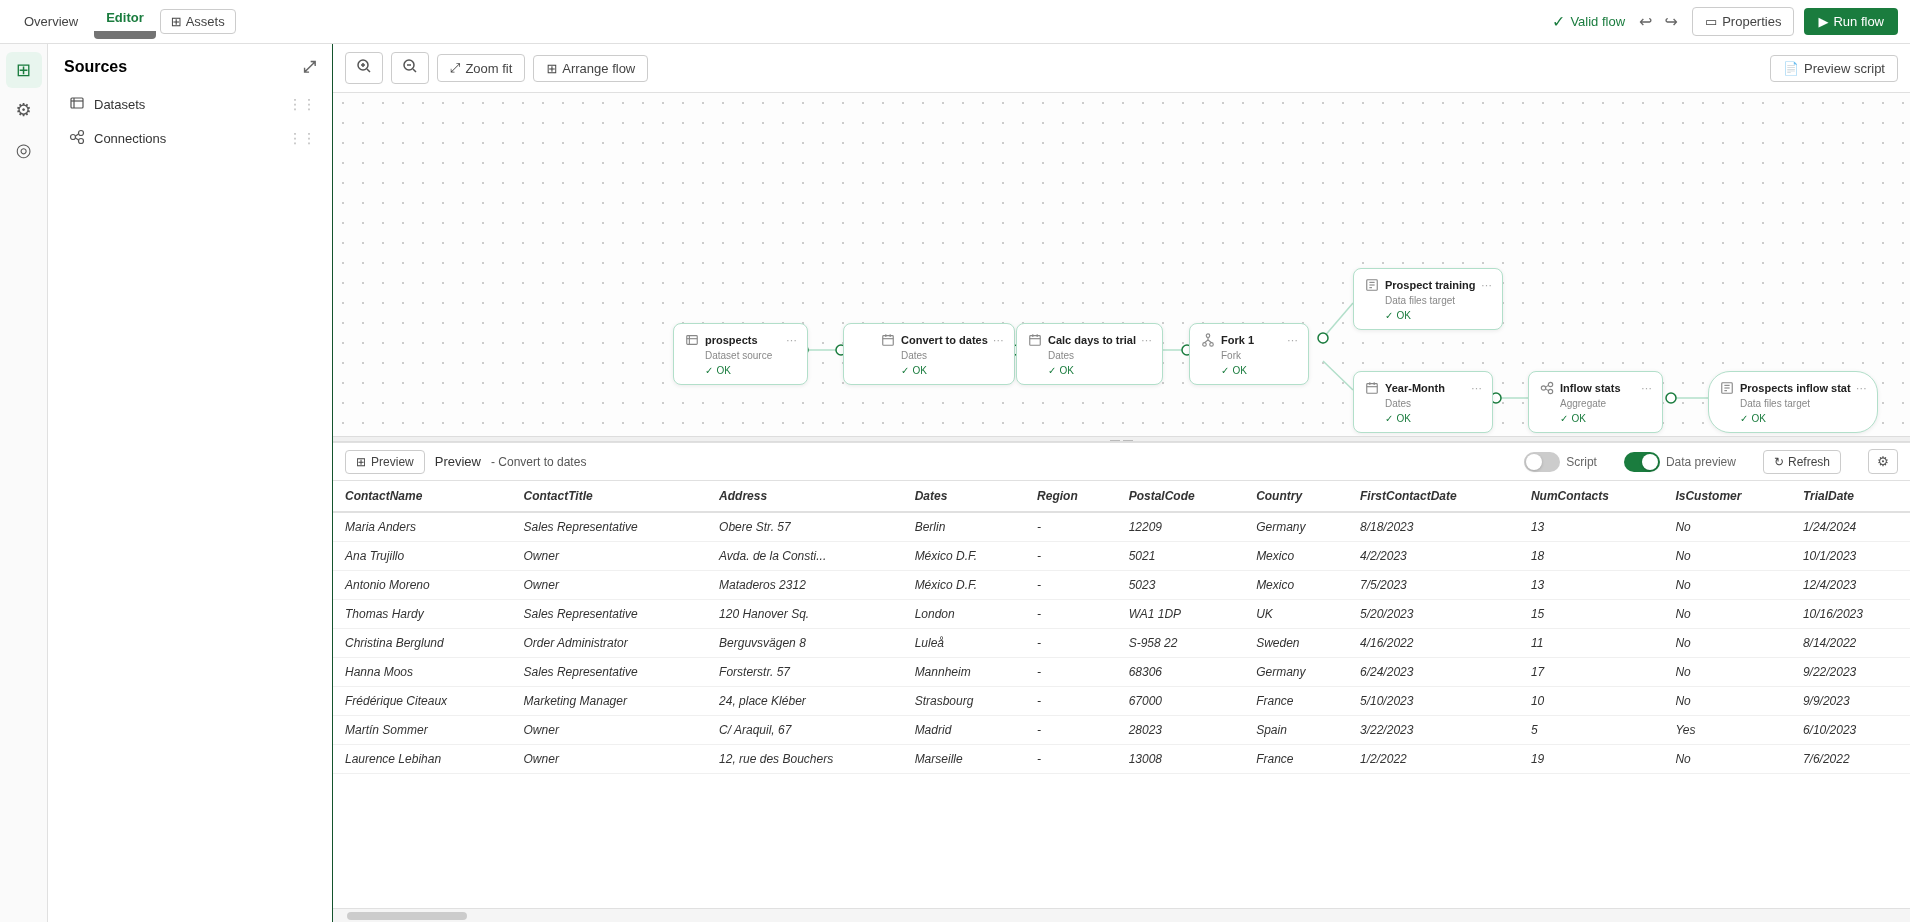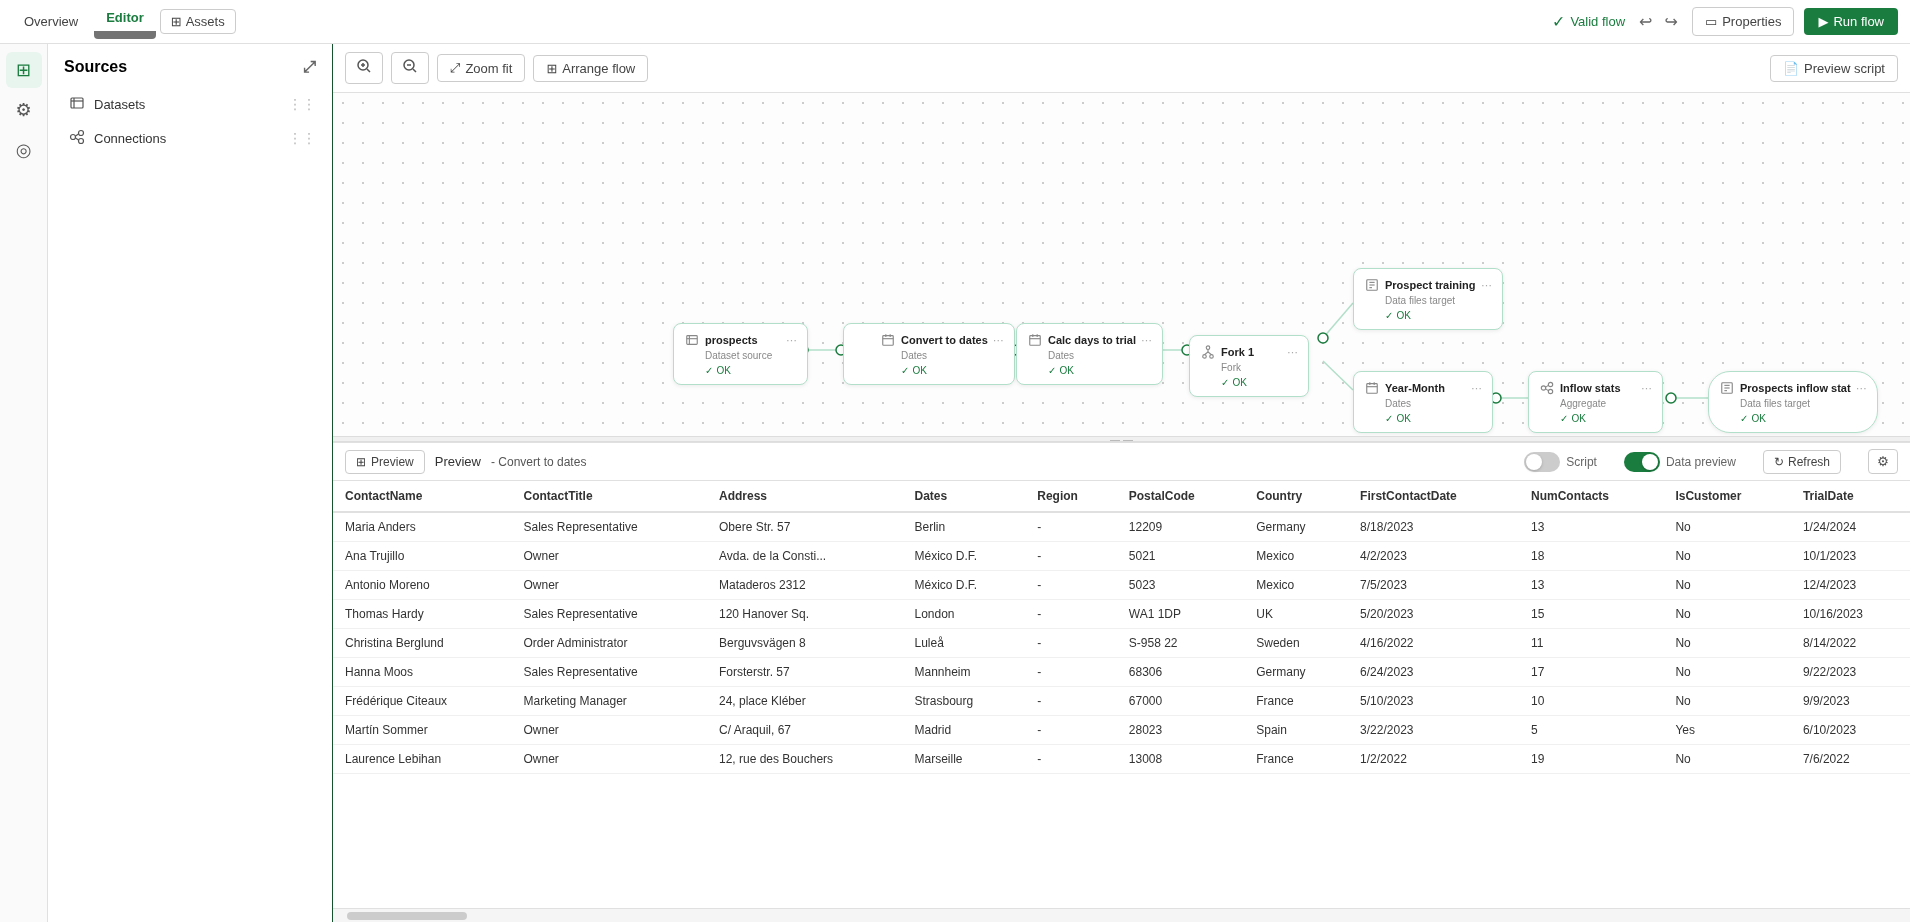--- a/index.html
+++ b/index.html
@@ -71,21 +71,21 @@
     .toggle-group { display: flex; align-items: center; gap: 6px; font-size: 12px; color: #666; }
     .toggle { width: 36px; height: 20px; border-radius: 10px; background: #ccc; position: relative; cursor: pointer; }
     .toggle.on { background: #1a7c3e; }
     .toggle-knob { width: 16px; height: 16px; background: #fff; border-radius: 50%; position: absolute; top: 2px; left: 2px; transition: left 0.2s; box-shadow: 0 1px 3px rgba(0,0,0,0.2); }
     .toggle.on .toggle-knob { left: 18px; }
     .refresh-btn { display: flex; align-items: center; gap: 4px; padding: 4px 10px; border: 1px solid #ccc; border-radius: 4px; cursor: pointer; font-size: 12px; color: #444; background: #fff; }
     .settings-btn { padding: 4px 8px; border: 1px solid #ccc; border-radius: 4px; cursor: pointer; background: #fff; color: #555; }
 
     
     .data-table-container { flex: 1; overflow: auto; }
-    .data-table { width: 100%; border-collapse: collapse; font-size: 12px; }
+    .data-table { width: 100%; border-collapse: collapse; font-size: 12px; font-style: italic; }
     .data-table th { padding: 8px 12px; text-align: left; font-weight: 600; color: #333; border-bottom: 2px solid #e0e0e0; white-space: nowrap; background: #fff; position: sticky; top: 0; }
     .data-table td { padding: 7px 12px; border-bottom: 1px solid #f0f0f0; white-space: nowrap; color: #333; }
 
     
     .h-scroll { height: 14px; background: #f5f5f5; border-top: 1px solid #e0e0e0; display: flex; align-items: center; padding: 0 4px; }
     .h-scroll-thumb { width: 120px; height: 8px; background: #ccc; border-radius: 4px; margin-left: 10px; }
   </style>
 </head>
 <body>
 
@@ -267,21 +267,21 @@
           </div>
           <span class="flow-node-title">Calc days to trial</span>
           <span class="flow-node-dots">⋯</span>
         </div>
         <div class="flow-node-subtitle">Dates</div>
         <div class="flow-node-status">
           <span style="color:#1a7c3e;">✓</span> OK
         </div>
       </div>
 
-      <div class="flow-node" style="left:856px; top:242px; min-width:120px;">
+      <div class="flow-node" style="left:856px; top:230px; min-width:120px;">
         <div class="flow-node-header">
           <div class="flow-node-icon">
             <svg width="14" height="14" viewBox="0 0 16 16">
                 <circle cx="8" cy="3" r="2" stroke="#888" stroke-width="1.3" fill="none"></circle>
                 <circle cx="4" cy="13" r="2" stroke="#888" stroke-width="1.3" fill="none"></circle>
                 <circle cx="12" cy="13" r="2" stroke="#888" stroke-width="1.3" fill="none"></circle>
                 <line x1="8" y1="5" x2="8" y2="8" stroke="#888" stroke-width="1.3"></line>
                 <line x1="8" y1="8" x2="4" y2="11" stroke="#888" stroke-width="1.3"></line>
                 <line x1="8" y1="8" x2="12" y2="11" stroke="#888" stroke-width="1.3"></line>
               </svg>

